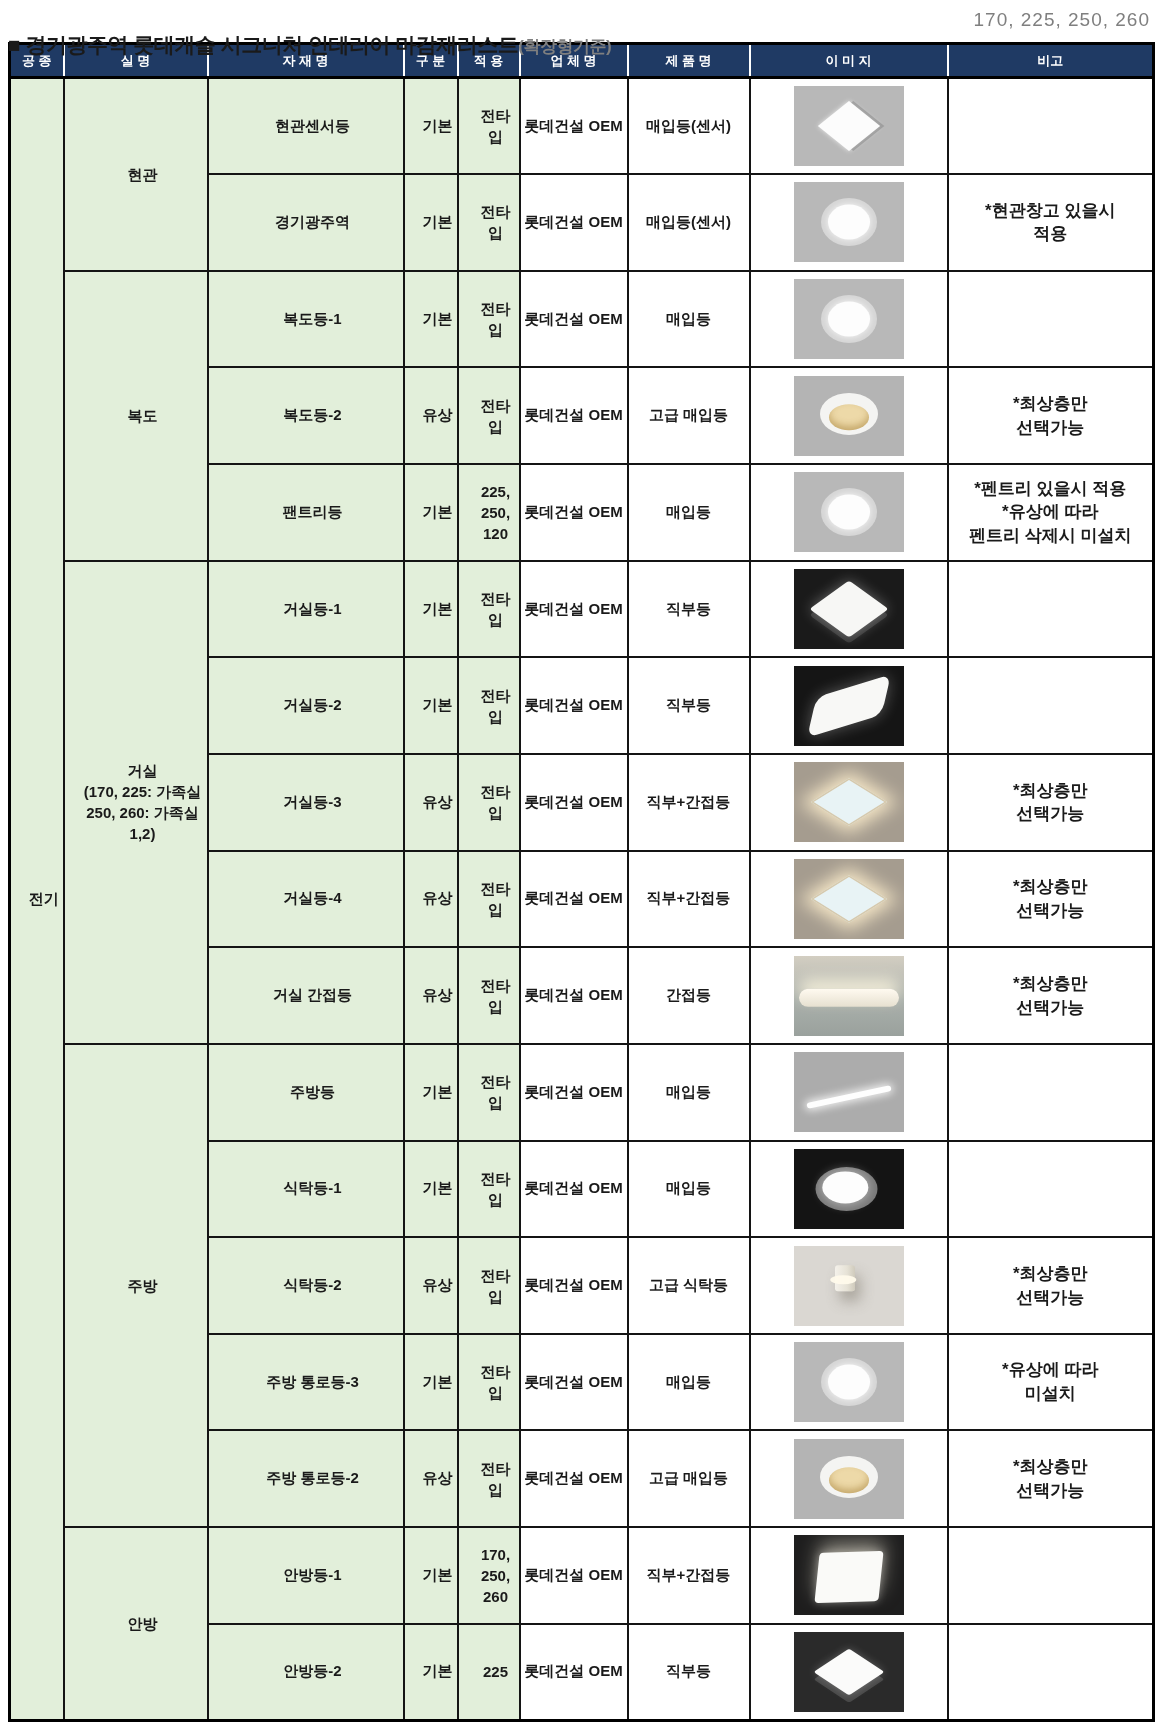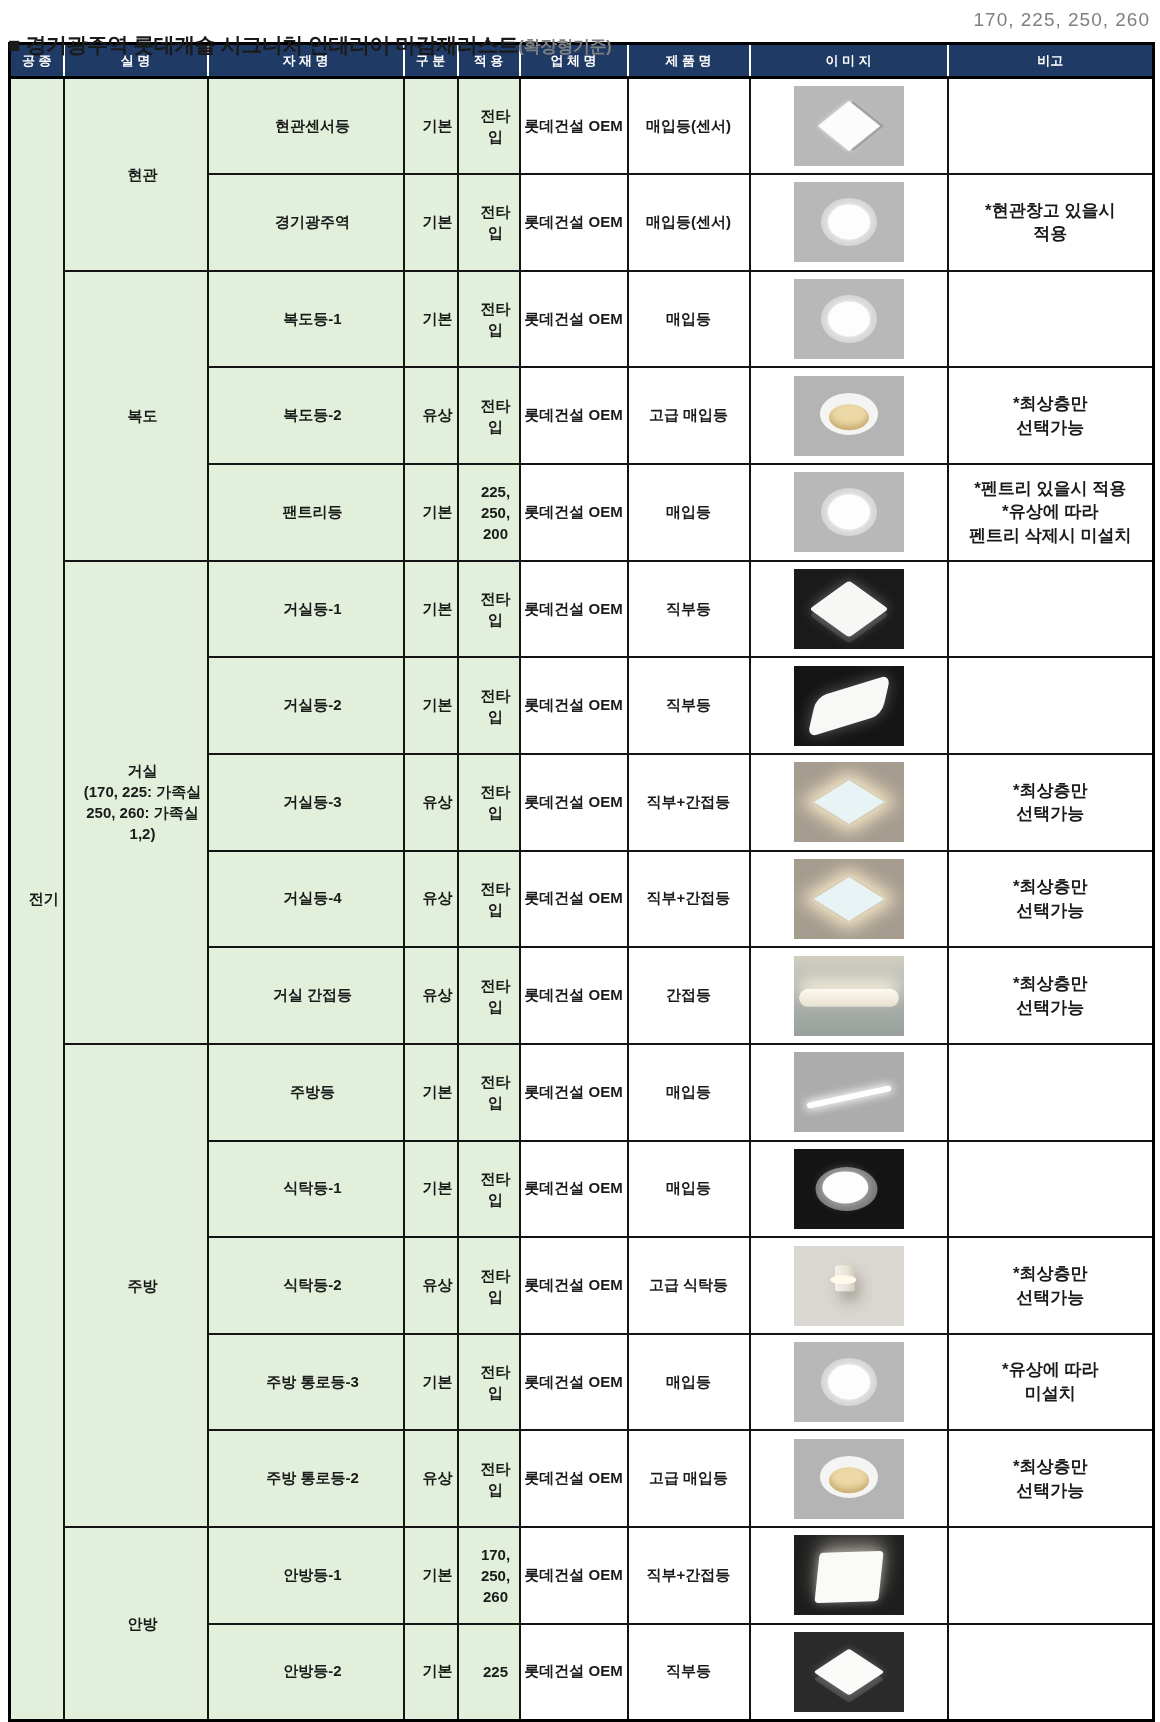--- a/index.html
+++ b/index.html
@@ -194,21 +194,21 @@
           <div class="ph ph-recessed-round-light-warm"></div>
         </td>
         <td class="pre remark">*최상층만
 선택가능</td>
       </tr>
       <tr>
         <td class="g">팬트리등</td>
         <td class="g">기본</td>
         <td class="g pre">225,
 250,
-200</td>
+120</td>
         <td>롯데건설 OEM</td>
         <td>매입등</td>
         <td class="imgcell">
           <div class="ph ph-recessed-round-light"></div>
         </td>
         <td class="pre remark">*펜트리 있을시 적용
 *유상에 따라
 펜트리 삭제시 미설치</td>
       </tr>
       <tr>

